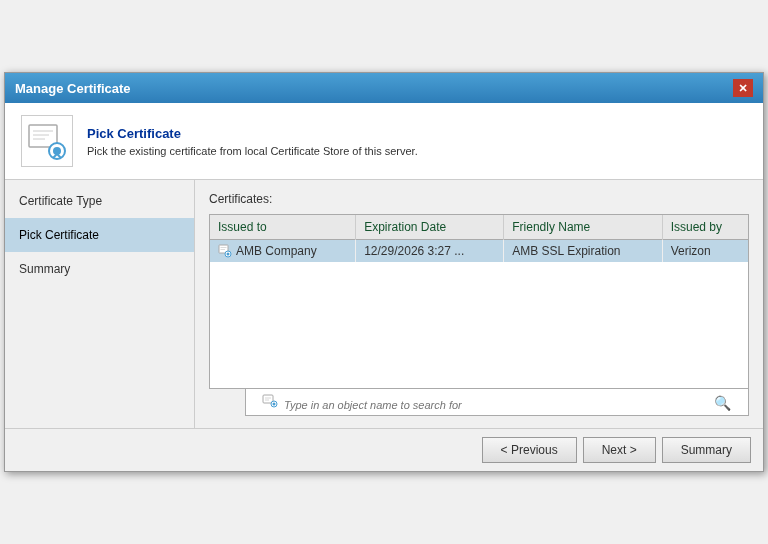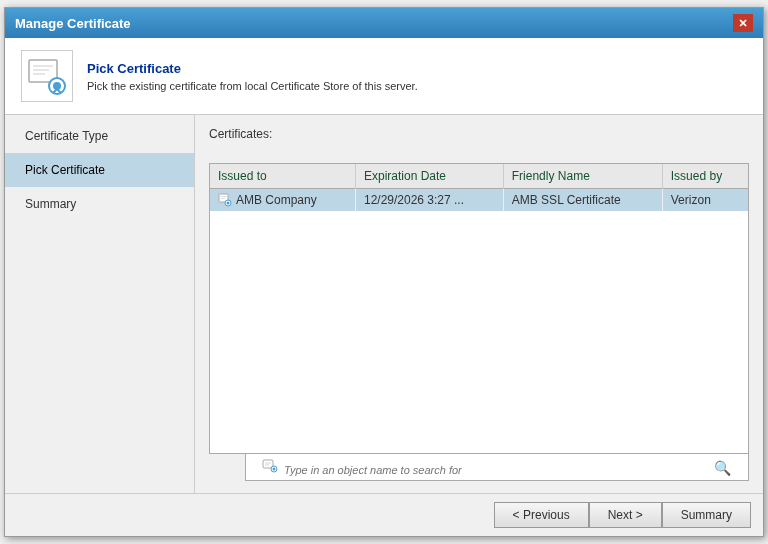--- a/index.html
+++ b/index.html
@@ -9,21 +9,21 @@
       background: #f0f0f0;
       display: flex;
       justify-content: center;
       align-items: center;
       width: 768px;
       height: 544px;
       overflow: hidden;
     }
     .dialog {
       width: 760px;
-      height: 530px;
+      height: 400px;
       background: #f0f0f0;
       border: 1px solid #999;
       box-shadow: 2px 2px 8px rgba(0,0,0,0.4);
       display: flex;
       flex-direction: column;
     }
     .title-bar {
       background: linear-gradient(to bottom, #4a9fd4, #2d7db8);
       color: white;
       padding: 6px 10px;
@@ -82,40 +82,40 @@
       overflow: hidden;
     }
     .sidebar {
       width: 190px;
       background: #f0f0f0;
       border-right: 1px solid #ccc;
       flex-shrink: 0;
       padding-top: 4px;
     }
     .sidebar-item {
-      padding: 10px 20px;
+      padding: 10px 14px;
       font-size: 12px;
       color: #333;
       cursor: pointer;
     }
     .sidebar-item.active {
       background: #bdd6e6;
       color: #000;
     }
     .main-panel {
       flex: 1;
       padding: 12px 14px;
       display: flex;
       flex-direction: column;
       overflow: hidden;
     }
     .panel-label {
       font-size: 12px;
       color: #333;
-      margin-bottom: 22px;
+      margin-bottom: 8px;
     }
     .cert-table {
       border: 1px solid #aaa;
       flex: 1;
       overflow: auto;
       background: white;
     }
     .cert-table table {
       width: 100%;
       border-collapse: collapse;
@@ -185,21 +185,21 @@
       color: #888;
       font-size: 14px;
     }
     .footer {
       background: #f0f0f0;
       border-top: 1px solid #ccc;
       padding: 8px 12px;
       display: flex;
       justify-content: flex-end;
       align-items: center;
-      gap: 0;
+      gap: 6px;
       flex-shrink: 0;
     }
     .btn {
       padding: 5px 18px;
       font-size: 12px;
       background: linear-gradient(to bottom, #f6f6f6, #ddd);
       border: 1px solid #999;
       color: #333;
       cursor: pointer;
       min-width: 72px;
@@ -281,21 +281,21 @@
           <line x1="2.5" y1="3.5" x2="8.5" y2="3.5" stroke="#ccc" stroke-width="0.7"></line>
           <line x1="2.5" y1="5.5" x2="7" y2="5.5" stroke="#ccc" stroke-width="0.7"></line>
           <circle cx="10" cy="10" r="3" fill="#fff" stroke="#4a9fd4" stroke-width="1"></circle>
           <circle cx="10" cy="10" r="1.5" fill="#4a9fd4"></circle>
         </svg>
       </span>
       <span>AMB Company</span>
     </div>
                 </td>
                 <td>12/29/2026 3:27 ...</td>
-                <td>AMB SSL Certificate</td>
+                <td>AMB SSL Expiration</td>
                 <td>Verizon</td>
               </tr>
             </tbody>
         </table>
       </div>
 
       <div class="search-bar">
         <span class="search-icon-small">
           <svg width="16" height="16" viewBox="0 0 16 16" xmlns="http://www.w3.org/2000/svg">
             <rect x="1" y="2" width="10" height="8" rx="1" fill="#fff" stroke="#aaa" stroke-width="1"></rect>

